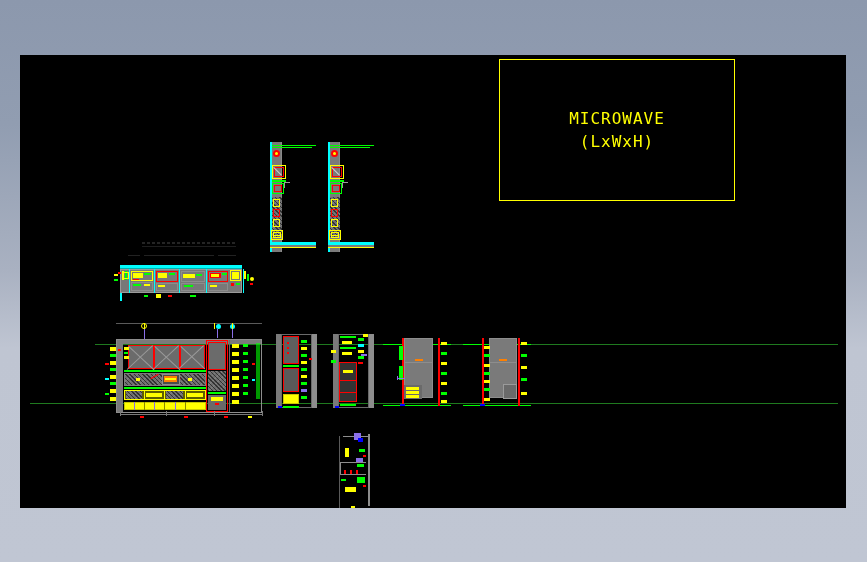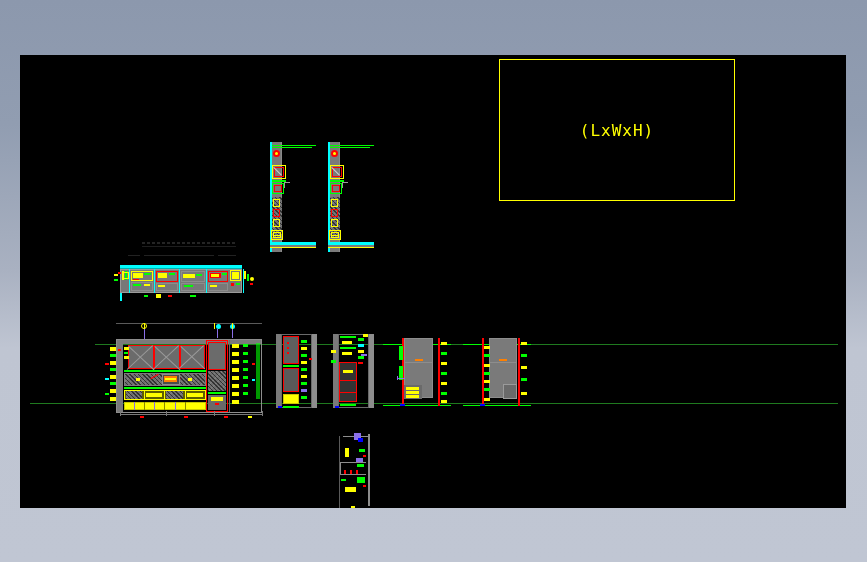--- a/index.html
+++ b/index.html
@@ -53,20 +53,21 @@
 <body>
 
 <div id="viewport">
 
   <div id="canvas">
 
     <div class="refline" style="left:75px;top:289px;width:743px;"></div>
     <div class="refline" style="left:10px;top:348px;width:808px;"></div>
 
     <div id="noteBox">
+      <div>MICROWAVE</div>
       <div>(LxWxH)</div>
     </div>
 
     <div class="abs" style="left:248px;top:87px;width:50px;height:115px;">
 
       <div class="r cyn" style="left:2px;top:0;width:2px;height:110px;"></div>
       <div class="r gray" style="left:4px;top:0;width:9px;height:110px;"></div>
       <div class="r" style="left:13px;top:0;width:1px;height:110px;background:#8a8a8a;"></div>
 
       <div class="r grn" style="left:4px;top:3px;width:44px;height:1px;"></div>

